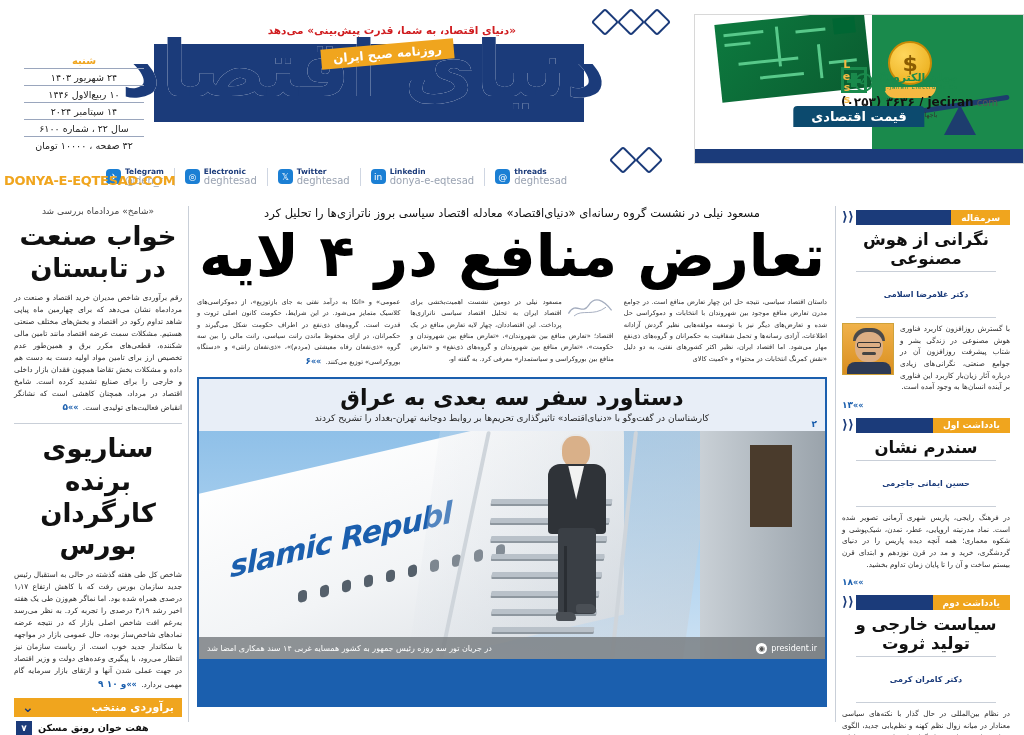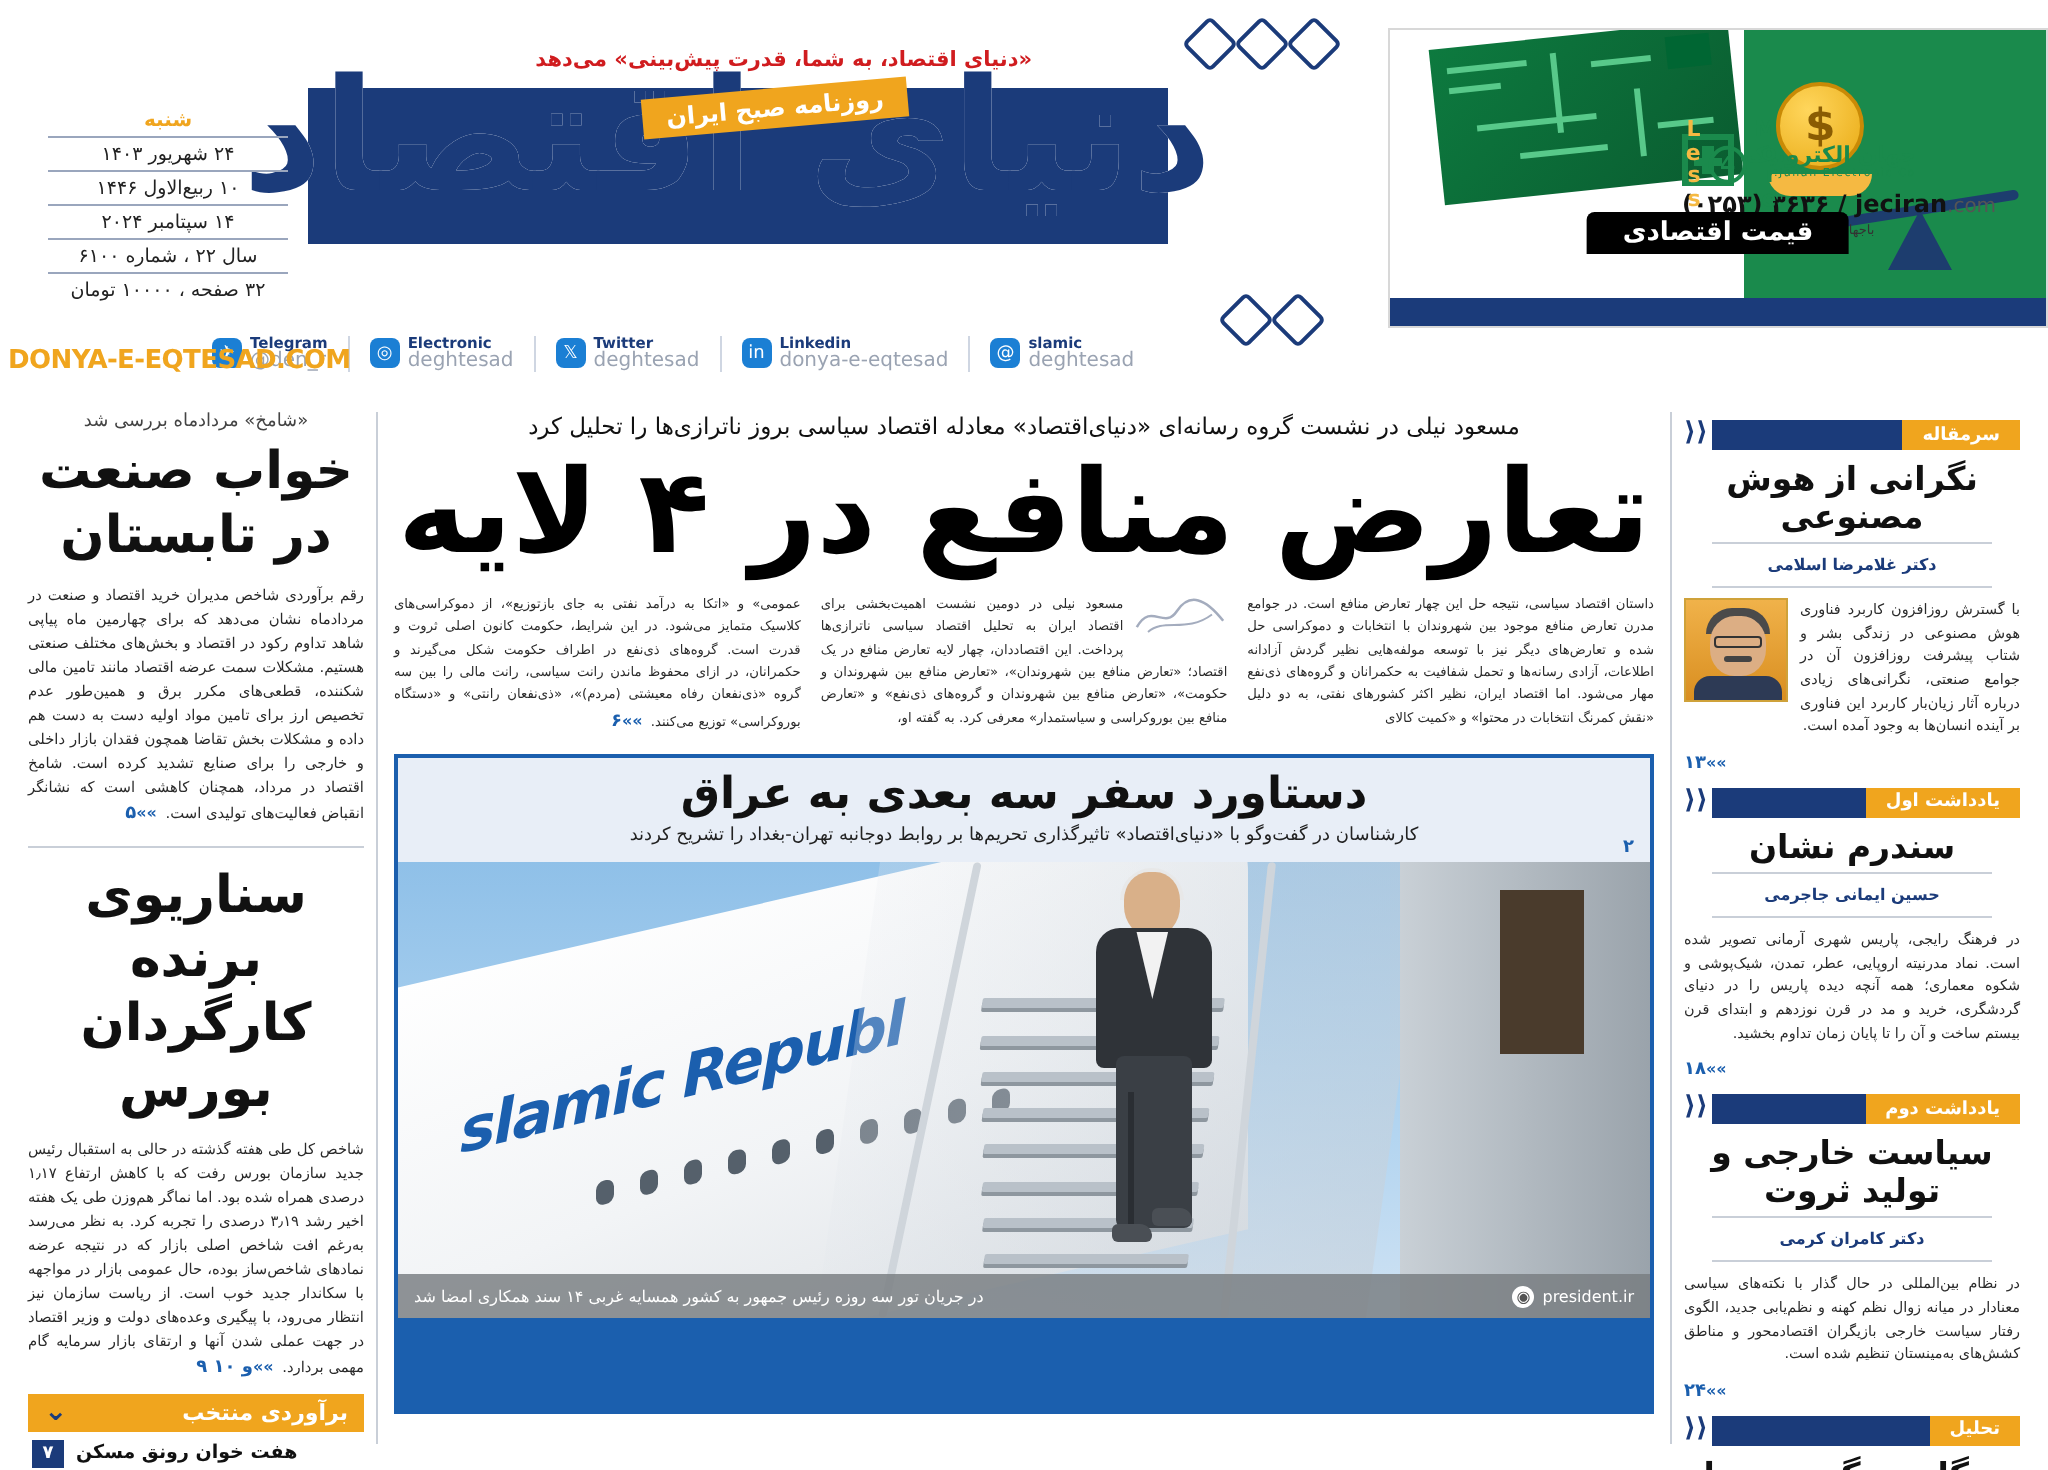--- a/index.html
+++ b/index.html
@@ -81,21 +81,21 @@
   .jec-mark { width:26px; height:26px; border:3px solid #1a8a4c; position:relative; }
   .jec-mark:before { content:""; position:absolute; left:7px; top:3px; width:6px; height:14px; background:#1a8a4c; }
   .jec-mark:after { content:""; position:absolute; left:3px; top:9px; width:14px; height:4px; background:#1a8a4c; }
   .jec-name { font-size:11px; color:#1a8a4c; font-weight:bold; }
   .jec-sub { font-size:5.5px; color:#1a8a4c; letter-spacing:.8px; }
   .jec-url { font-size:12px; color:#111; font-weight:bold; direction:ltr; }
   .jec-url span.gray { color:#555; font-weight:normal; font-size:10px; }
   .jec-tag { font-size:6.5px; color:#333; }
   .price-badge {
     position:absolute; left:50%; transform:translateX(-50%); bottom:22px;
-    background:#000000; color:#fff; font-size:13px; font-weight:bold;
+    background:#0c4a6e; color:#fff; font-size:13px; font-weight:bold;
     padding:3px 18px; border-radius:4px 4px 0 0; white-space:nowrap;
   }
   .ad-bluebar { height:14px; background:#1b3b7a; }
 
   
   .masthead { flex:1; position:relative;padding-left:20px; }
   .tagline {
     position:absolute; right:160px; top:24px; color:#d01c1f;
     font-size:10.5px; font-weight:bold; white-space:nowrap;
   }
@@ -281,21 +281,21 @@
   .sec-bar .fill { flex:1; background:#1b3b7a; order:2; }
   .sec-bar .lbl {
     background:#f0a51e; color:#fff; font-size:9px; font-weight:bold;
     padding:0 10px; display:flex; align-items:center; order:1;
   }
   .r-head {
     font-size:16.5px; font-weight:bold; color:#111; text-align:center; margin:3px 0 2px; letter-spacing:-.4px;
   }
   .r-author {
     font-size:8px; color:#1b3b7a; text-align:center; font-weight:bold;
-    border-top:1px solid #c9cfd8; border-bottom:1px solid #c9cfd8; padding:6px 0; margin:3px 14px 5px;
+    border-top:1px solid #c9cfd8; border-bottom:1px solid #c9cfd8; padding:18px 0; margin:3px 14px 5px;
   }
   .r-body { font-size:7.2px; line-height:1.62; color:#2b2b2b; text-align:justify; }
   .r-photo {
     float:left; width:52px; height:52px; margin:0 6px 3px 0; border:1px solid #cfa23a;
     background:linear-gradient(#f0b24a,#d98e20); position:relative; overflow:hidden;
   }
   .rp-face { position:absolute; left:12px; top:8px; width:28px; height:30px; border-radius:44%; background:#dcae84; }
   .rp-hair { position:absolute; left:10px; top:4px; width:32px; height:13px; border-radius:14px 14px 0 0; background:#4a4a4a; }
   .rp-glass { position:absolute; left:14px; top:18px; width:24px; height:6px; border:1px solid #333; border-radius:2px; }
   .rp-mous { position:absolute; left:19px; top:28px; width:14px; height:3px; background:#444; border-radius:2px; }
@@ -419,21 +419,21 @@
         <div class="soc">
           <div class="soc-ic">in</div>
           <div class="soc-tx">
             <b>Linkedin</b>
             <s>donya-e-eqtesad</s>
           </div>
         </div>
         <div class="soc">
           <div class="soc-ic">@</div>
           <div class="soc-tx">
-            <b>slamic</b>
+            <b>threads</b>
             <s>deghtesad</s>
           </div>
         </div>
       </div>
 
       <div class="site-url">DONYA-E-EQTESAD.COM</div>
     </div>
   </div>
 
   <div class="grid">

